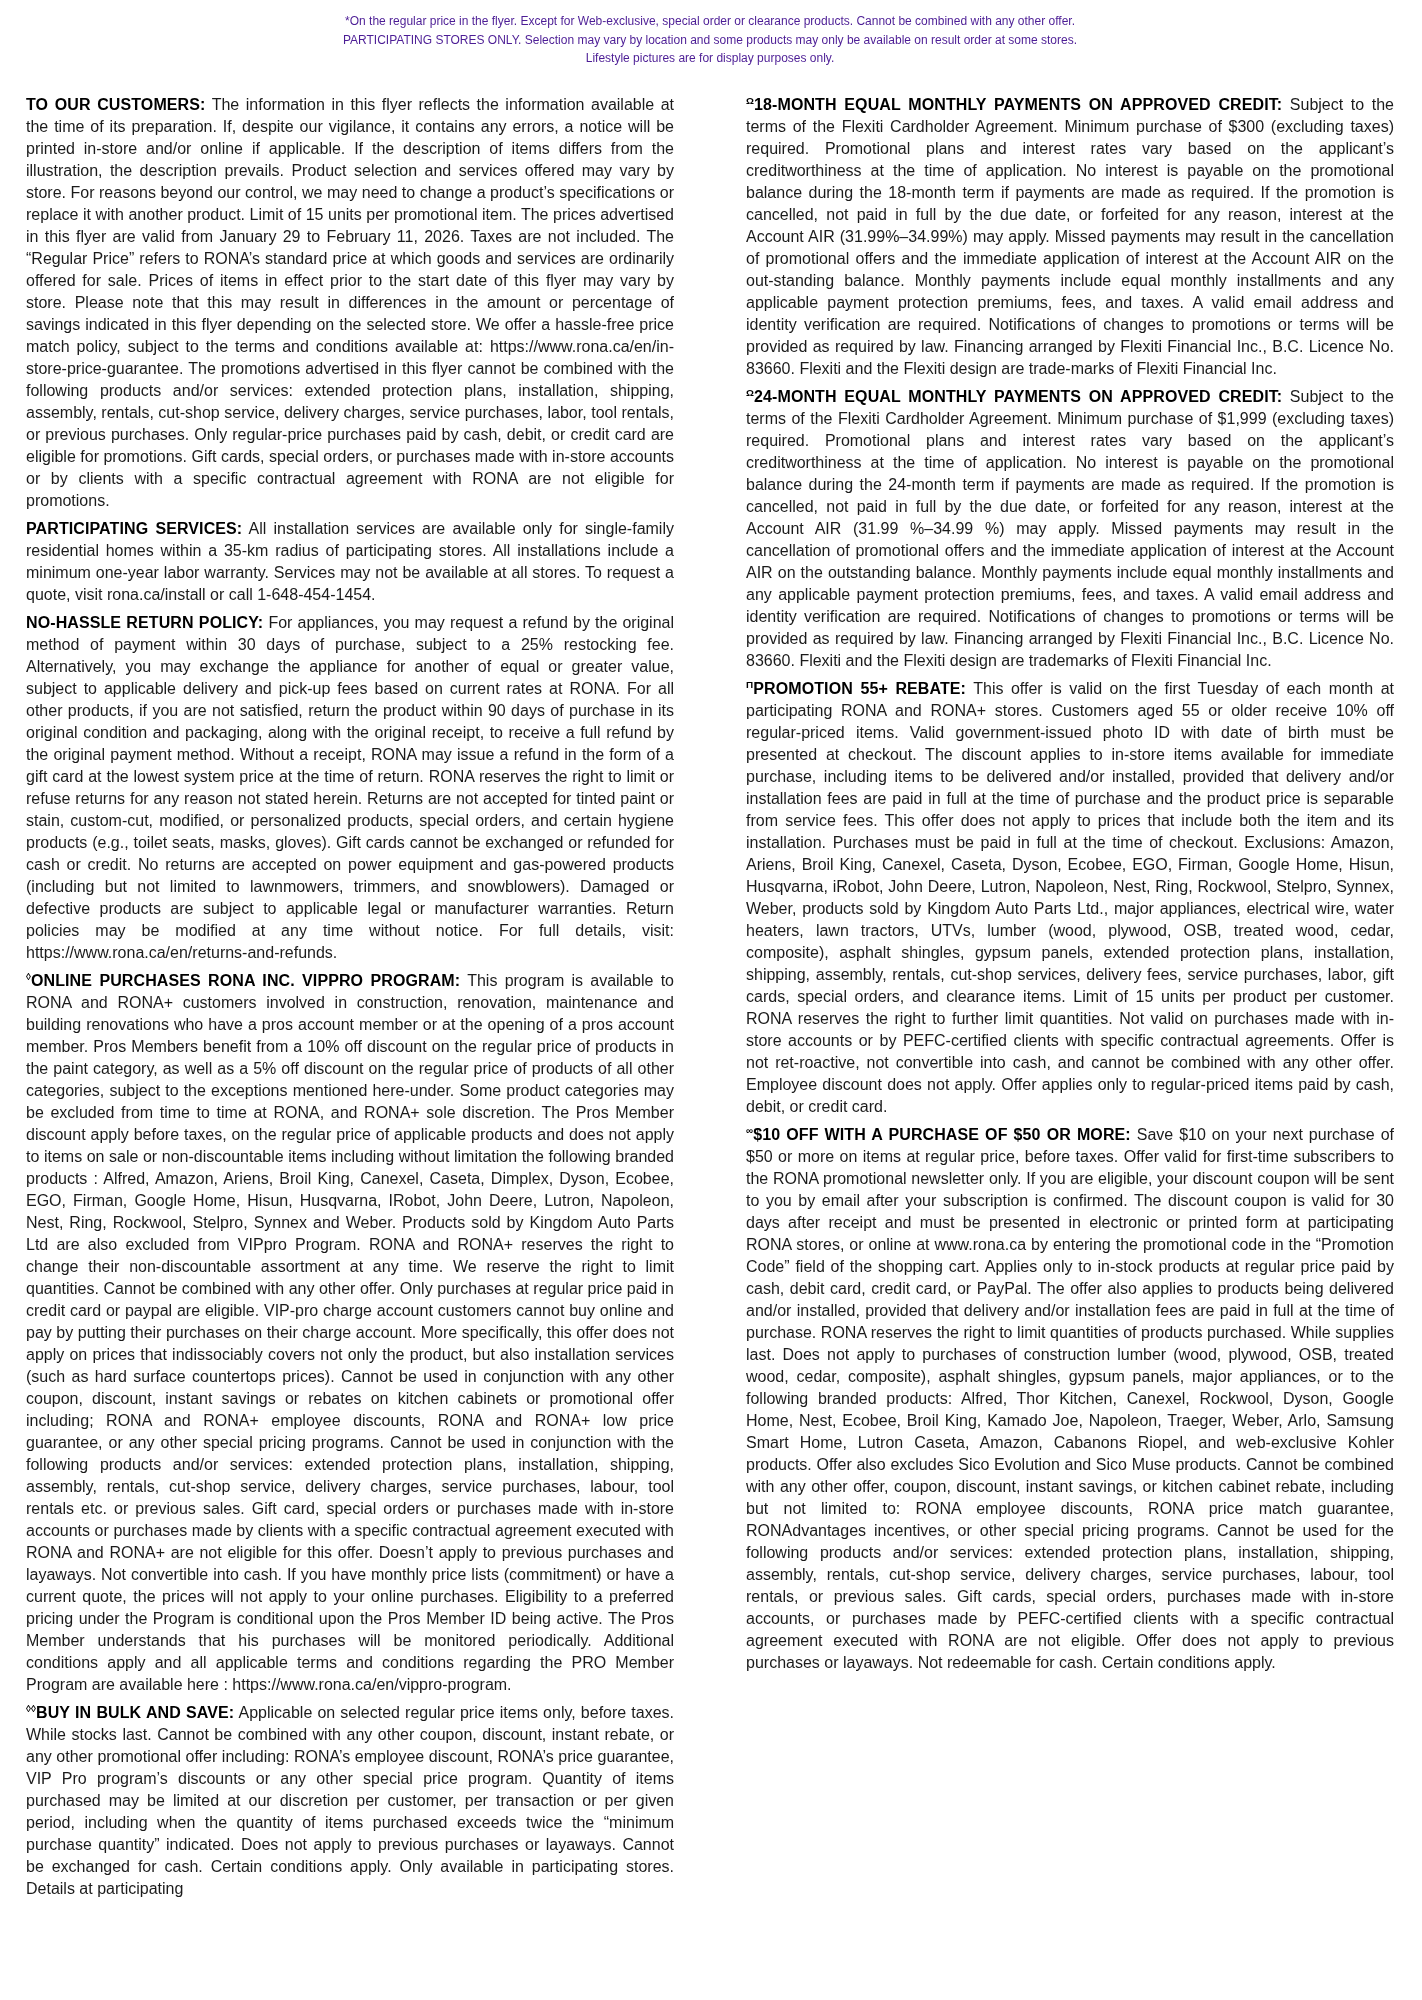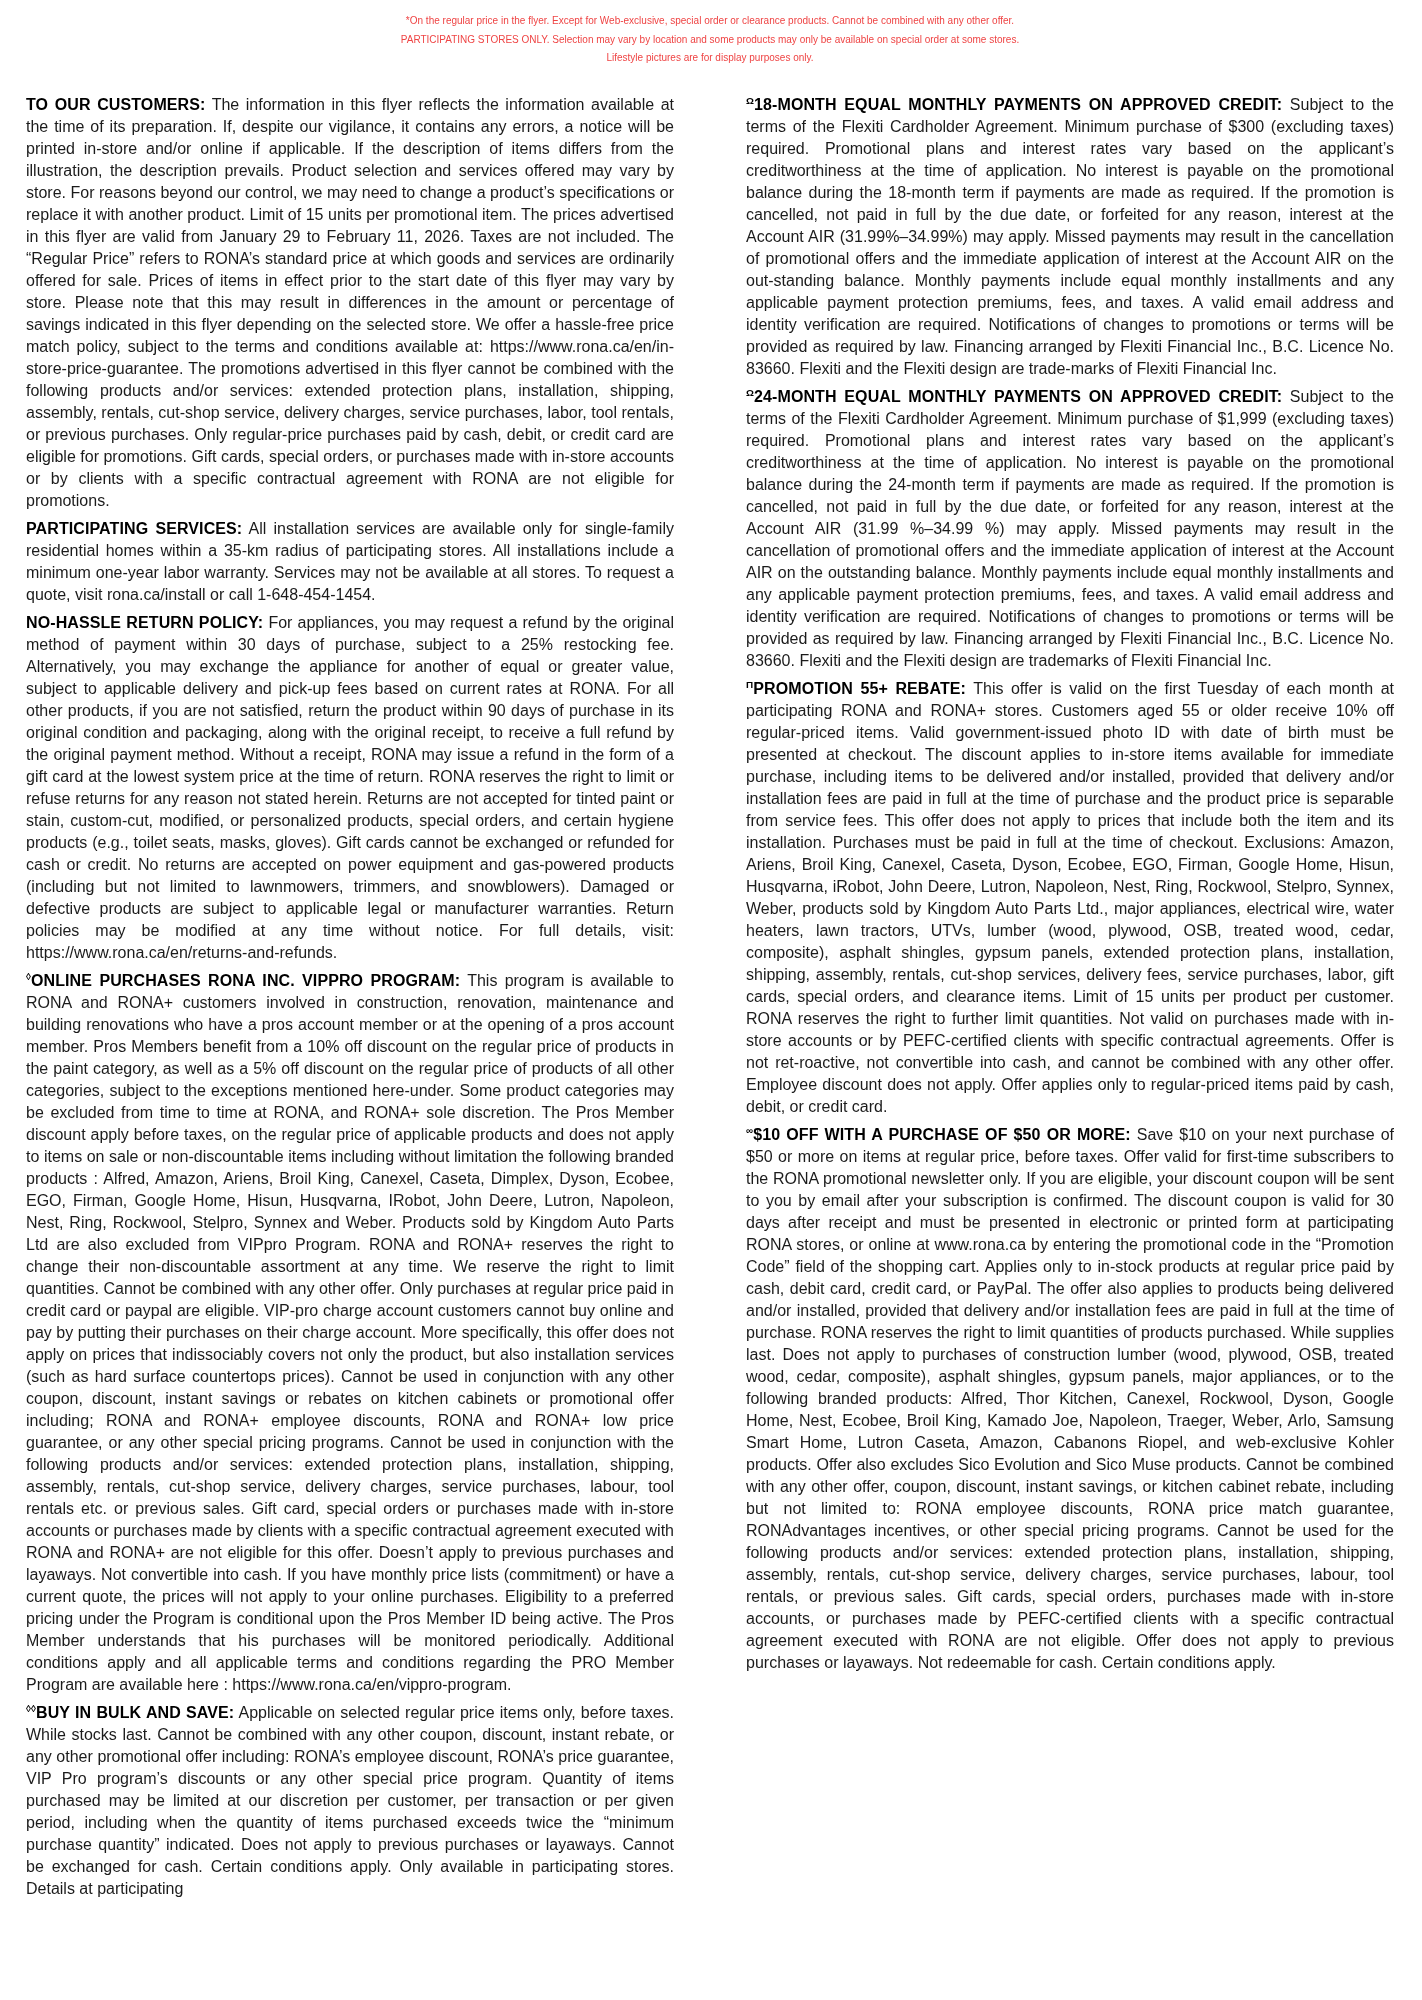--- a/index.html
+++ b/index.html
@@ -16,24 +16,24 @@
     -webkit-font-smoothing: antialiased;
   }
   .page {
     box-sizing: border-box;
     width: 1422px;
     height: 2000px;
     padding: 12px 28px 0 26px;
   }
   header.page-header {
     text-align: center;
-    font-size: 10px;
+    font-size: 12px;
     line-height: 18.5px;
     margin-bottom: 26px;
-    color: #ef4444;
+    color: #4c1d95;
   }
   header.page-header b { font-weight: 400; }
   .columns {
     display: flex;
     gap: 72px;
   }
   .col {
     flex: 1 1 0;
     min-width: 0;
     font-size: 16px;
@@ -55,21 +55,21 @@
     vertical-align: super;
   }
 </style>
 </head>
 <body>
 
 <div class="page">
 
   <header class="page-header">
     <div>*On the regular price in the flyer. Except for Web-exclusive, special order or clearance products. Cannot be combined with any other offer.</div>
-    <div><b>PARTICIPATING STORES ONLY.</b><span> Selection may vary by location and some products may only be available on special order at some stores.</span></div>
+    <div><b>PARTICIPATING STORES ONLY.</b><span> Selection may vary by location and some products may only be available on result order at some stores.</span></div>
     <div>Lifestyle pictures are for display purposes only.</div>
   </header>
 
   <main class="columns">
 
     <section class="col">
       <p><b><sup></sup><span>TO OUR CUSTOMERS:</span></b><span> The information in this flyer reflects the information available at the time of its preparation. If, despite our vigilance, it contains any errors, a notice will be printed in-store and/or online if applicable. If the description of items differs from the illustration, the description prevails. Product selection and services offered may vary by store. For reasons beyond our control, we may need to change a product’s specifications or replace it with another product. Limit of 15 units per promotional item. The prices advertised in this flyer are valid from January 29 to February 11, 2026. Taxes are not included. The “Regular Price” refers to RONA’s standard price at which goods and services are ordinarily offered for sale. Prices of items in effect prior to the start date of this flyer may vary by store. Please note that this may result in differences in the amount or percentage of savings indicated in this flyer depending on the selected store. We offer a hassle-free price match policy, subject to the terms and conditions available at: https://www.rona.ca/en/in-store-price-guarantee. The promotions advertised in this flyer cannot be combined with the following products and/or services: extended protection plans, installation, shipping, assembly, rentals, cut-shop service, delivery charges, service purchases, labor, tool rentals, or previous purchases. Only regular-price purchases paid by cash, debit, or credit card are eligible for promotions. Gift cards, special orders, or purchases made with in-store accounts or by clients with a specific contractual agreement with RONA are not eligible for promotions.</span></p>
 
       <p><b><sup></sup><span>PARTICIPATING SERVICES:</span></b><span> All installation services are available only for single-family residential homes within a 35-km radius of participating stores. All installations include a minimum one-year labor warranty. Services may not be available at all stores. To request a quote, visit rona.ca/install or call 1-648-454-1454.</span></p>
 

